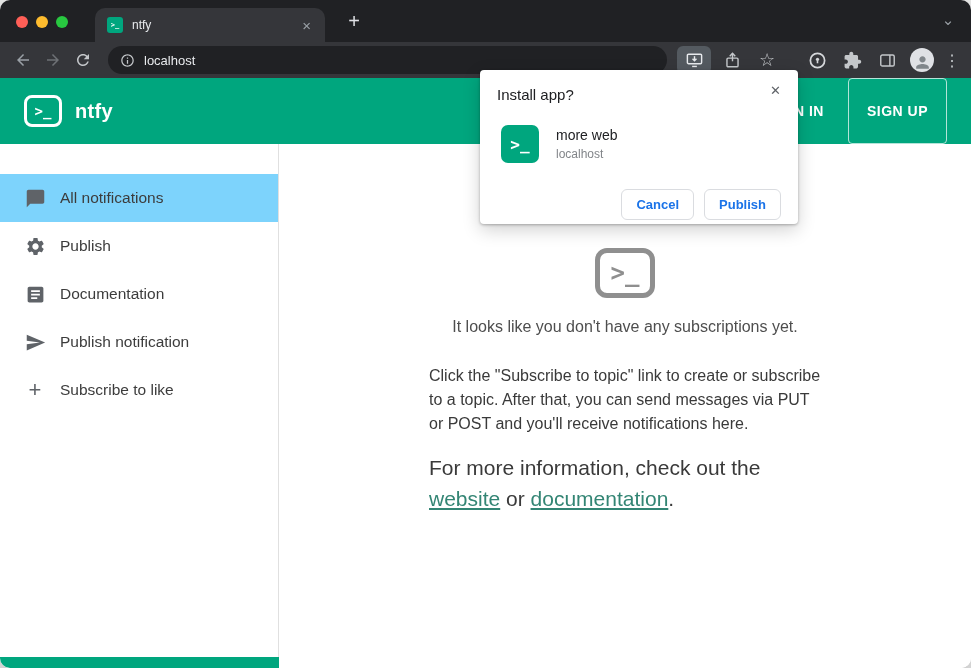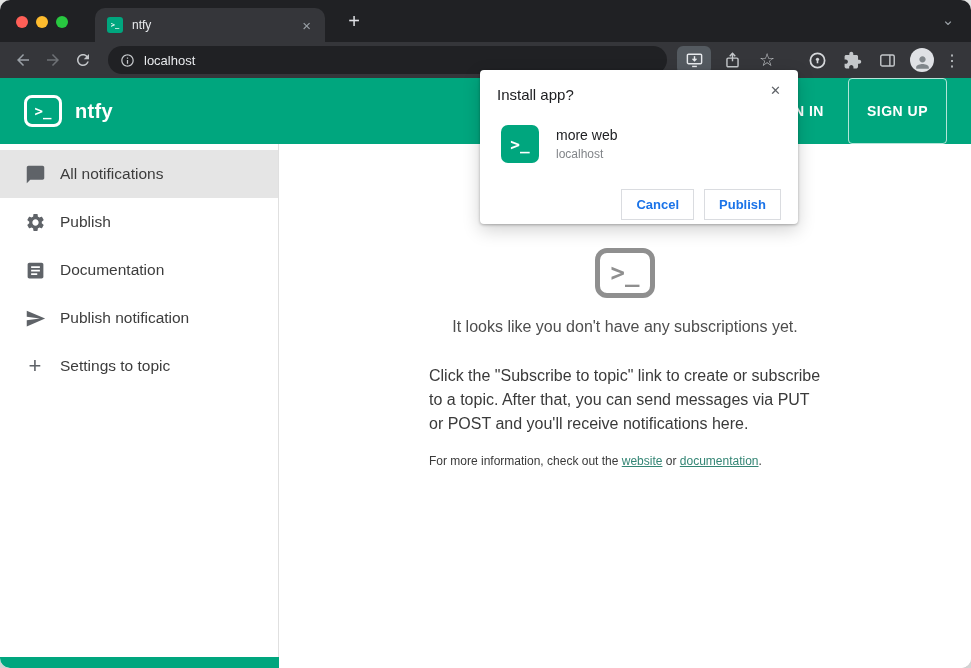--- a/index.html
+++ b/index.html
@@ -141,21 +141,21 @@
     border-right: 1px solid #e0e0e0;
     background: #fff;
     padding-top: 6px;
   }
   .side-item {
     display: flex; align-items: center;
     padding: 13px 24px;
     font-size: 15.5px; color: #3c3c3c;
     cursor: pointer;
   }
-  .side-item.selected { background: #e5e5e5; }
+  .side-item.selected { background: #7dd3fc; margin-top: 24px; }
   .side-icon { width: 22px; height: 22px; margin-right: 14px; flex: 0 0 auto; display: flex; align-items: center; justify-content: center; }
   .side-icon svg { width: 21px; height: 21px; fill: #5f6368; }
   .side-icon .plus-glyph { font-size: 22px; color: #5f6368; line-height: 1; font-weight: 400; }
 
   .main {
     flex: 1;
     display: flex; flex-direction: column; align-items: center;
     padding-top: 104px;
   }
   .center-logo {
@@ -175,21 +175,21 @@
   }
   .empty-text {
     width: 392px;
     margin-top: 26px;
     font-size: 16px; line-height: 1.5;
     color: #3a3a3a;
   }
   .empty-info {
     width: 392px;
     margin-top: 16px;
-    font-size: 12px; line-height: 1.5;
+    font-size: 21px; line-height: 1.5;
     color: #3a3a3a;
   }
   .teal-link { color: var(--link-teal, #338574); text-decoration: underline; cursor: pointer; }
 
   .bottom-strip {
     position: absolute; left: 0; bottom: 0;
     width: 279px; height: 11px;
     background: var(--teal, #00a67e);
     z-index: 2;
   }
@@ -220,21 +220,21 @@
     display: flex; align-items: center; justify-content: center;
     flex: 0 0 auto;
   }
   .dlg-meta { margin-left: 17px; }
   .dlg-name { font-size: 14px; color: #202124; margin-bottom: 4px; }
   .dlg-origin { font-size: 12px; color: #828589; }
   .dlg-buttons { display: flex; justify-content: flex-end; gap: 10px; margin-top: 26px; }
   .dlg-btn {
     min-width: 70px;
     padding: 7px 14px;
-    border: 1px solid #dadce0; border-radius: 0;
+    border: 1px solid #dadce0; border-radius: 6px;
     background: #fff;
     color: var(--dialog-button-blue, #1a73e8);
     font-size: 13px; font-weight: bold;
     font-family: inherit;
     text-align: center; cursor: pointer;
   }
 </style>
 </head>
 <body>
 
@@ -373,21 +373,21 @@
           <svg viewBox="0 0 24 24">
               <path d="M2.01 21 23 12 2.01 3 2 10l15 2-15 2z"></path>
             </svg>
         </span>
         <span>Publish notification</span>
       </div>
       <div class="side-item">
         <span class="side-icon">
             <span class="plus-glyph">+</span>
           </span>
-        <span>Settings to topic</span>
+        <span>Subscribe to like</span>
       </div>
     </div>
 
     <div class="main">
       <div class="center-logo">&gt;_</div>
       <div class="empty-heading">It looks like you don't have any subscriptions yet.</div>
       <div class="empty-text">Click the "Subscribe to topic" link to create or subscribe to a topic. After that, you can send messages via PUT or POST and you'll receive notifications here.</div>
       <div class="empty-info"><span>For more information, check out the </span><a class="teal-link">website</a><span> or </span><a class="teal-link">documentation</a><span>.</span></div>
     </div>
 

